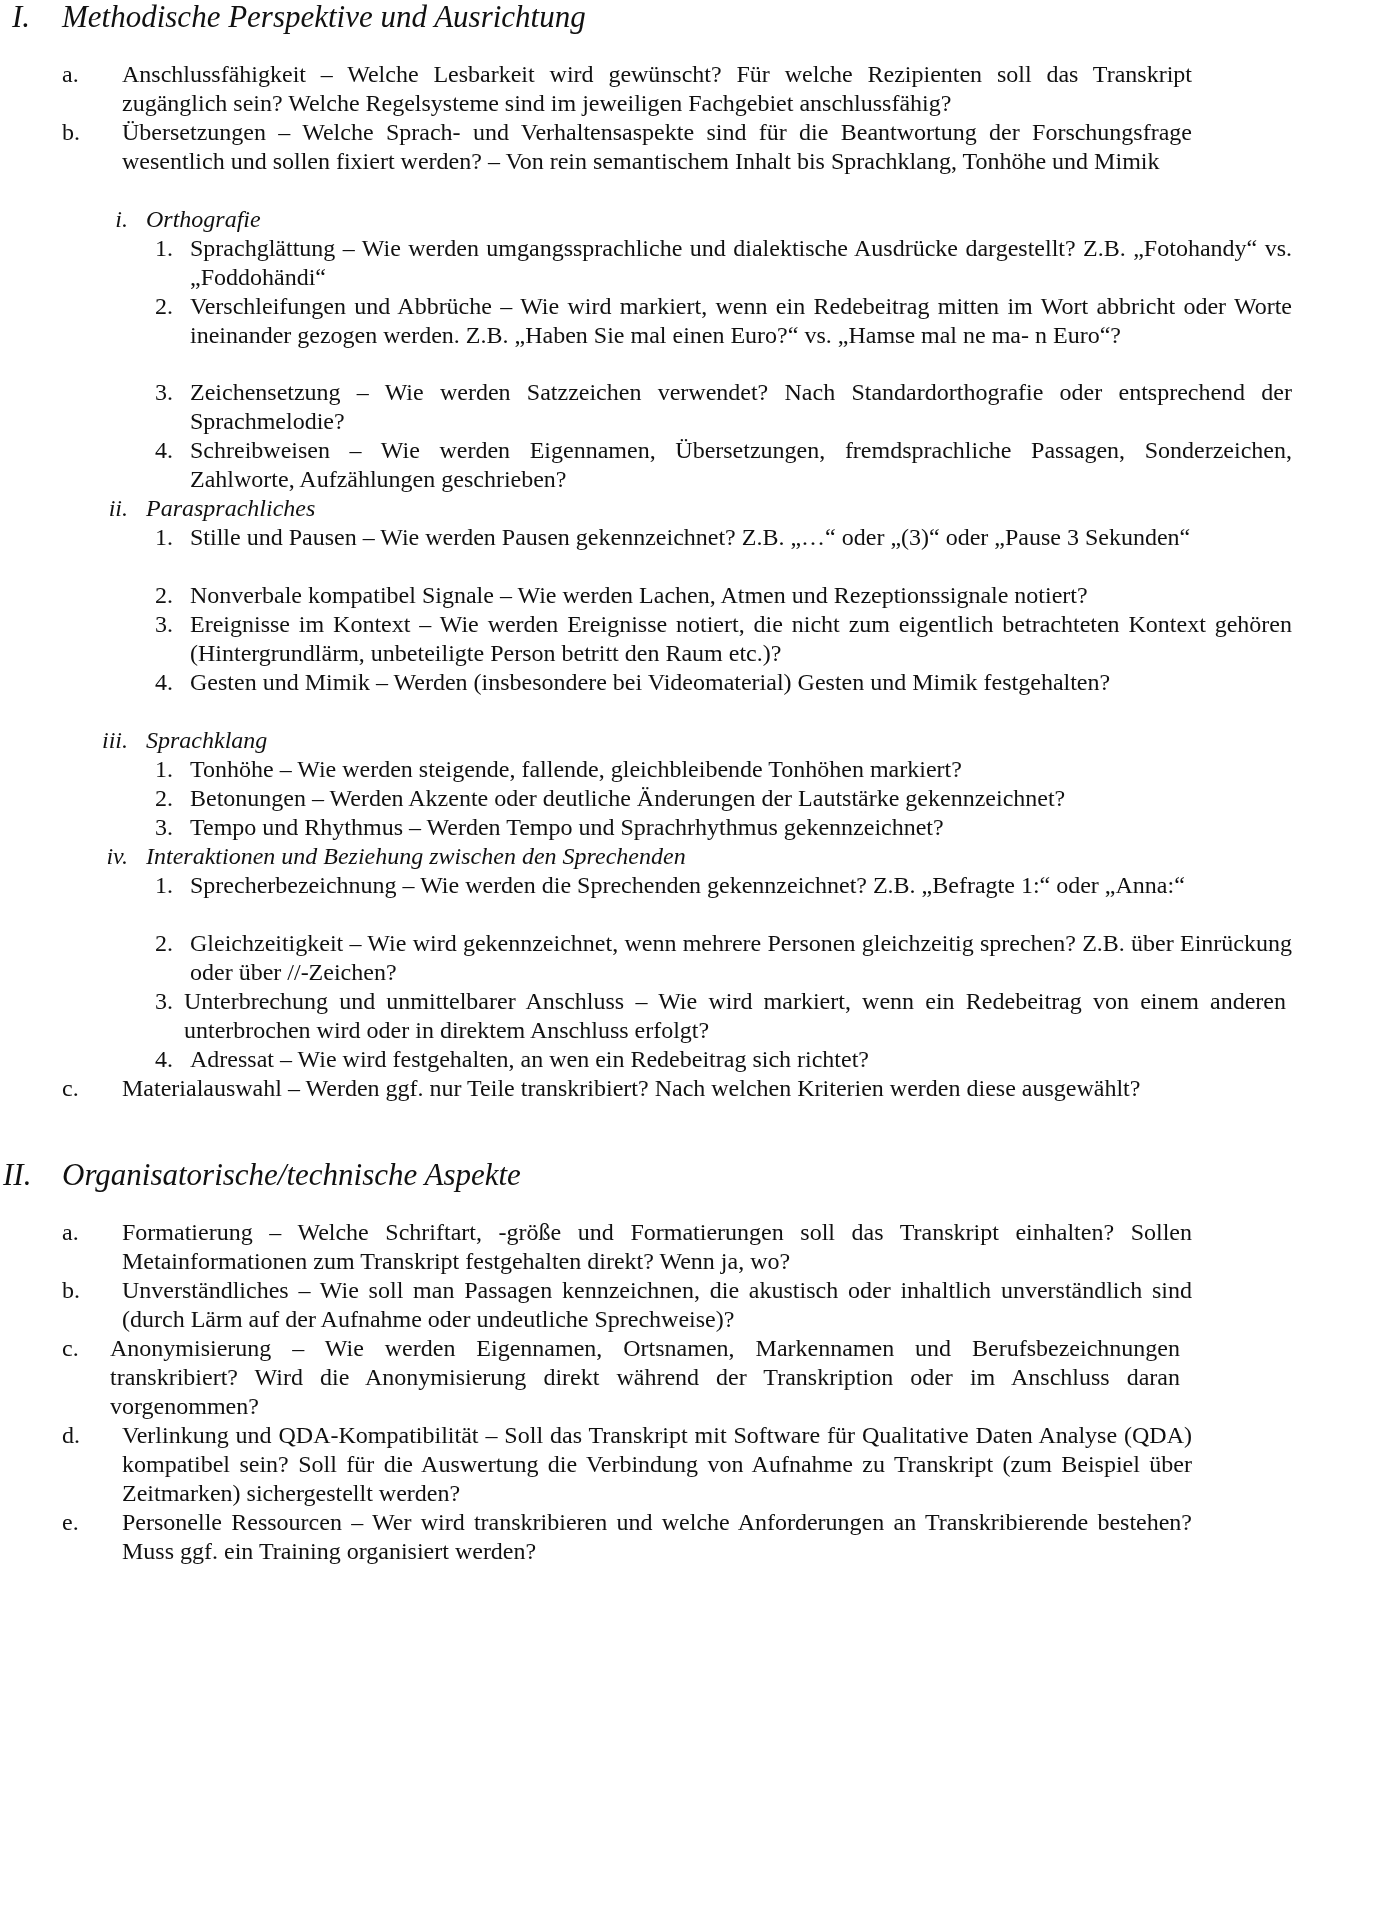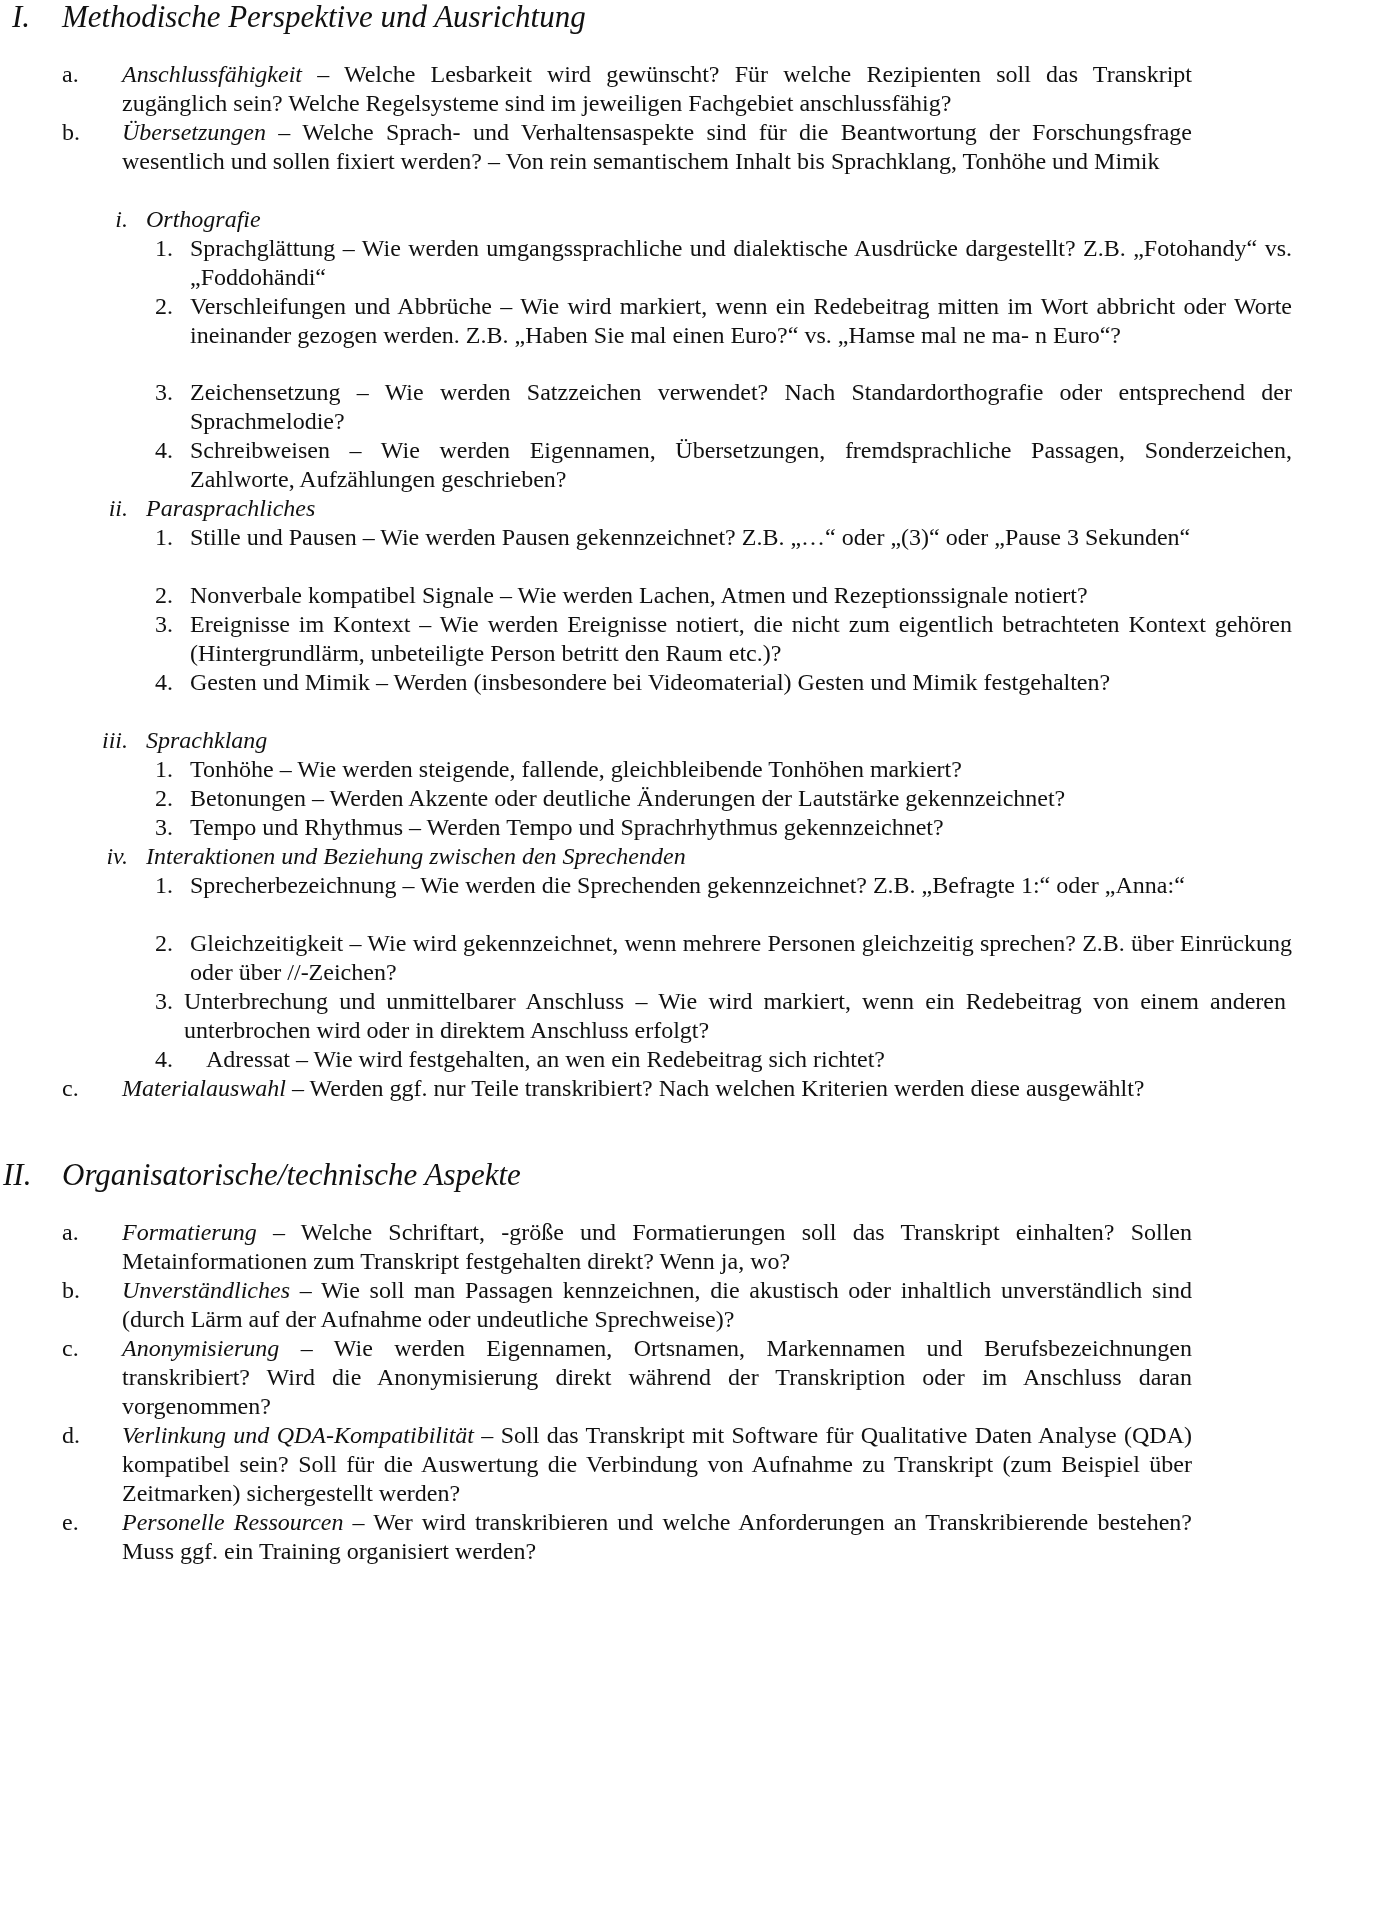--- a/index.html
+++ b/index.html
@@ -9,21 +9,21 @@
     color:#111; font-size:24px; line-height:29px;
   }
   .page { position:absolute; left:0; top:0; width:1380px; }
   .h1 { position:absolute; font-size:31px; font-style:italic; line-height:34px; white-space:nowrap; }
   .h1 .num { position:absolute; left:0; top:0; }
   .h1 .txt { position:absolute; top:0; }
   .item { position:absolute; }
   .item .lbl { position:absolute; top:0; white-space:nowrap; }
   .item .body { position:absolute; top:0; text-align:justify; }
   .item .body.last-left { text-align-last:left; }
-  .it { font-style:italic; }
+  .it { }
   .sub .lbl { font-style:italic; text-align:right; }
 </style>
 </head>
 <body>
 
 <div class="page">
 
   <div class="h1" style="left:12px; top:0px;">
     <span class="num">I.</span>
     <span class="txt" style="left:50px;">Methodische Perspektive und Ausrichtung</span>
@@ -113,21 +113,21 @@
   <div class="item" style="left:155px; top:929px;">
     <span class="lbl">2.</span>
     <div class="body last-left" style="left:35px; width:1102px;">Gleichzeitigkeit – Wie wird gekennzeichnet, wenn mehrere Personen gleichzeitig sprechen? Z.B. über Einrückung oder über //-Zeichen?</div>
   </div>
   <div class="item" style="left:155px; top:987px;">
     <span class="lbl">3.</span>
     <div class="body last-left" style="left:29px; width:1102px;">Unterbrechung und unmittelbarer Anschluss – Wie wird markiert, wenn ein Redebeitrag von einem anderen unterbrochen wird oder in direktem Anschluss erfolgt?</div>
   </div>
   <div class="item" style="left:155px; top:1045px;">
     <span class="lbl">4.</span>
-    <div class="body last-left" style="left:35px; width:1102px;margin-left:16px;">Adressat – Wie wird festgehalten, an wen ein Redebeitrag sich richtet?</div>
+    <div class="body last-left" style="left:35px; width:1102px;">Adressat – Wie wird festgehalten, an wen ein Redebeitrag sich richtet?</div>
   </div>
 
   <div class="item" style="left:62px; top:1074px;">
     <span class="lbl" style="left:0;">c.</span>
     <div class="body last-left" style="left:60px; width:1070px;">
       <span class="it">Materialauswahl</span><span> – Werden ggf. nur Teile transkribiert? Nach welchen Kriterien werden diese ausgewählt?</span>
     </div>
   </div>
 
   <div class="h1" style="left:3px; top:1158px;">
@@ -142,21 +142,21 @@
     </div>
   </div>
   <div class="item" style="left:62px; top:1276px;">
     <span class="lbl" style="left:0;">b.</span>
     <div class="body last-left" style="left:60px; width:1070px;">
       <span class="it">Unverständliches</span><span> – Wie soll man Passagen kennzeichnen, die akustisch oder inhaltlich unverständlich sind (durch Lärm auf der Aufnahme oder undeutliche Sprechweise)?</span>
     </div>
   </div>
   <div class="item" style="left:62px; top:1334px;">
     <span class="lbl" style="left:0;">c.</span>
-    <div class="body last-left" style="left:60px; width:1070px;">
+    <div class="body last-left" style="left:48px; width:1070px;">
       <span class="it">Anonymisierung</span><span> – Wie werden Eigennamen, Ortsnamen, Markennamen und Berufsbezeichnungen transkribiert? Wird die Anonymisierung direkt während der Transkription oder im Anschluss daran vorgenommen?</span>
     </div>
   </div>
   <div class="item" style="left:62px; top:1421px;">
     <span class="lbl" style="left:0;">d.</span>
     <div class="body last-left" style="left:60px; width:1070px;">
       <span class="it">Verlinkung und QDA-Kompatibilität</span><span> – Soll das Transkript mit Software für Qualitative Daten Analyse (QDA) kompatibel sein? Soll für die Auswertung die Verbindung von Aufnahme zu Transkript (zum Beispiel über Zeitmarken) sichergestellt werden?</span>
     </div>
   </div>
   <div class="item" style="left:62px; top:1508px;">

